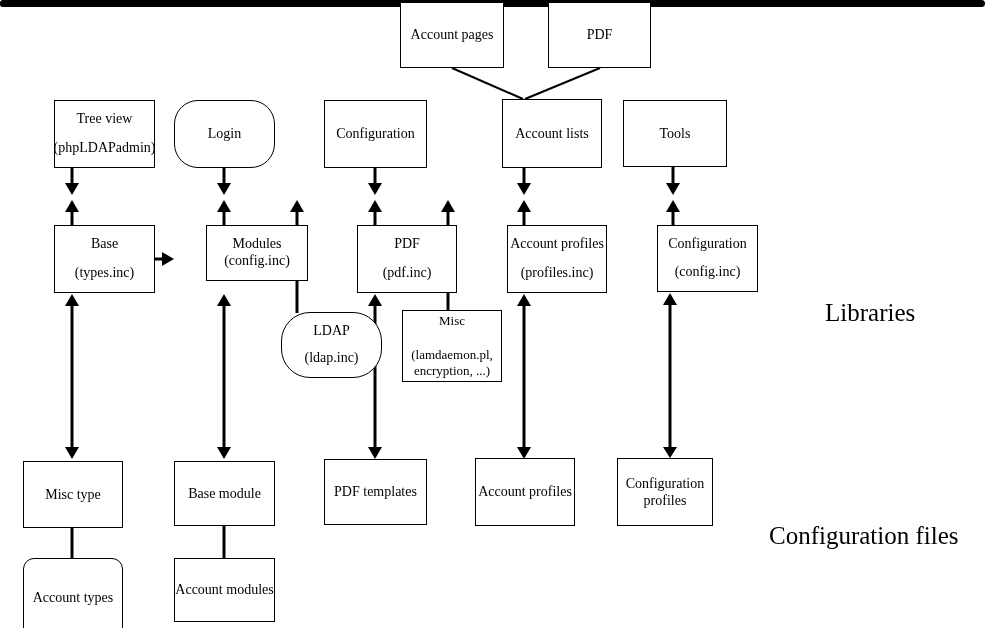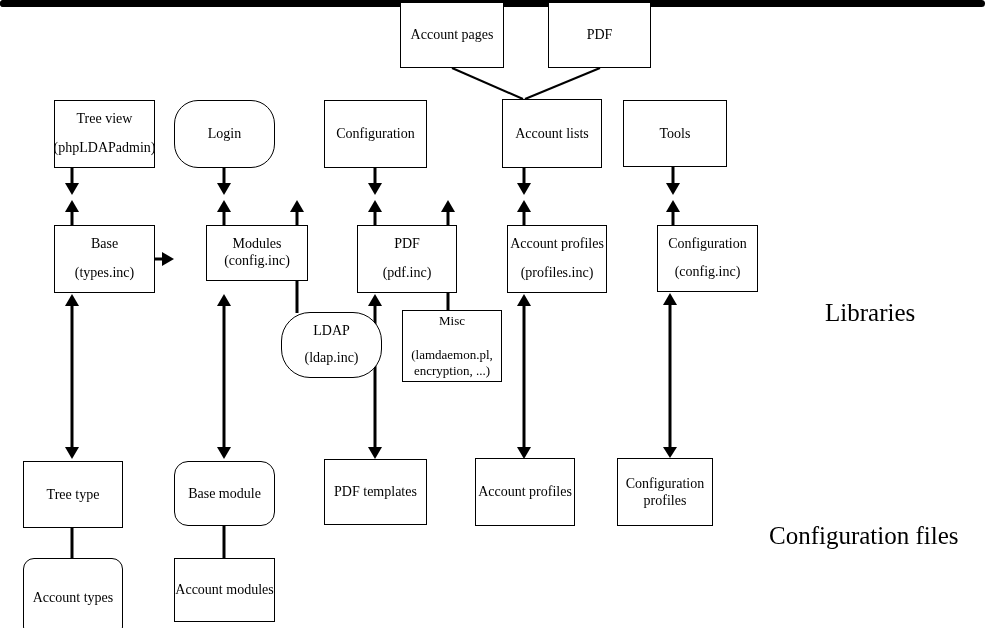--- a/index.html
+++ b/index.html
@@ -173,23 +173,23 @@
     <span>LDAP</span>
     <span>(ldap.inc)</span>
   </div>
   <div class="box misc" style="left:402px;top:310px;width:100px;height:72px;">
     <span>Misc</span>
     <span class="grp"><span>(lamdaemon.pl,</span><br>
     <span>encryption, ...)</span></span>
   </div>
 
   <div class="box" style="left:23px;top:461px;width:100px;height:67px;">
-    <span>Tree type</span>
-  </div>
-  <div class="box" style="left:174px;top:461px;width:101px;height:65px;border-radius:14px;">
+    <span>Misc type</span>
+  </div>
+  <div class="box" style="left:174px;top:461px;width:101px;height:65px;">
     <span>Base module</span>
   </div>
   <div class="box" style="left:324px;top:459px;width:103px;height:66px;">
     <span>PDF templates</span>
   </div>
   <div class="box" style="left:475px;top:458px;width:100px;height:68px;">
     <span>Account profiles</span>
   </div>
   <div class="box tight" style="left:617px;top:458px;width:96px;height:68px;">
     <span>Configuration</span>

